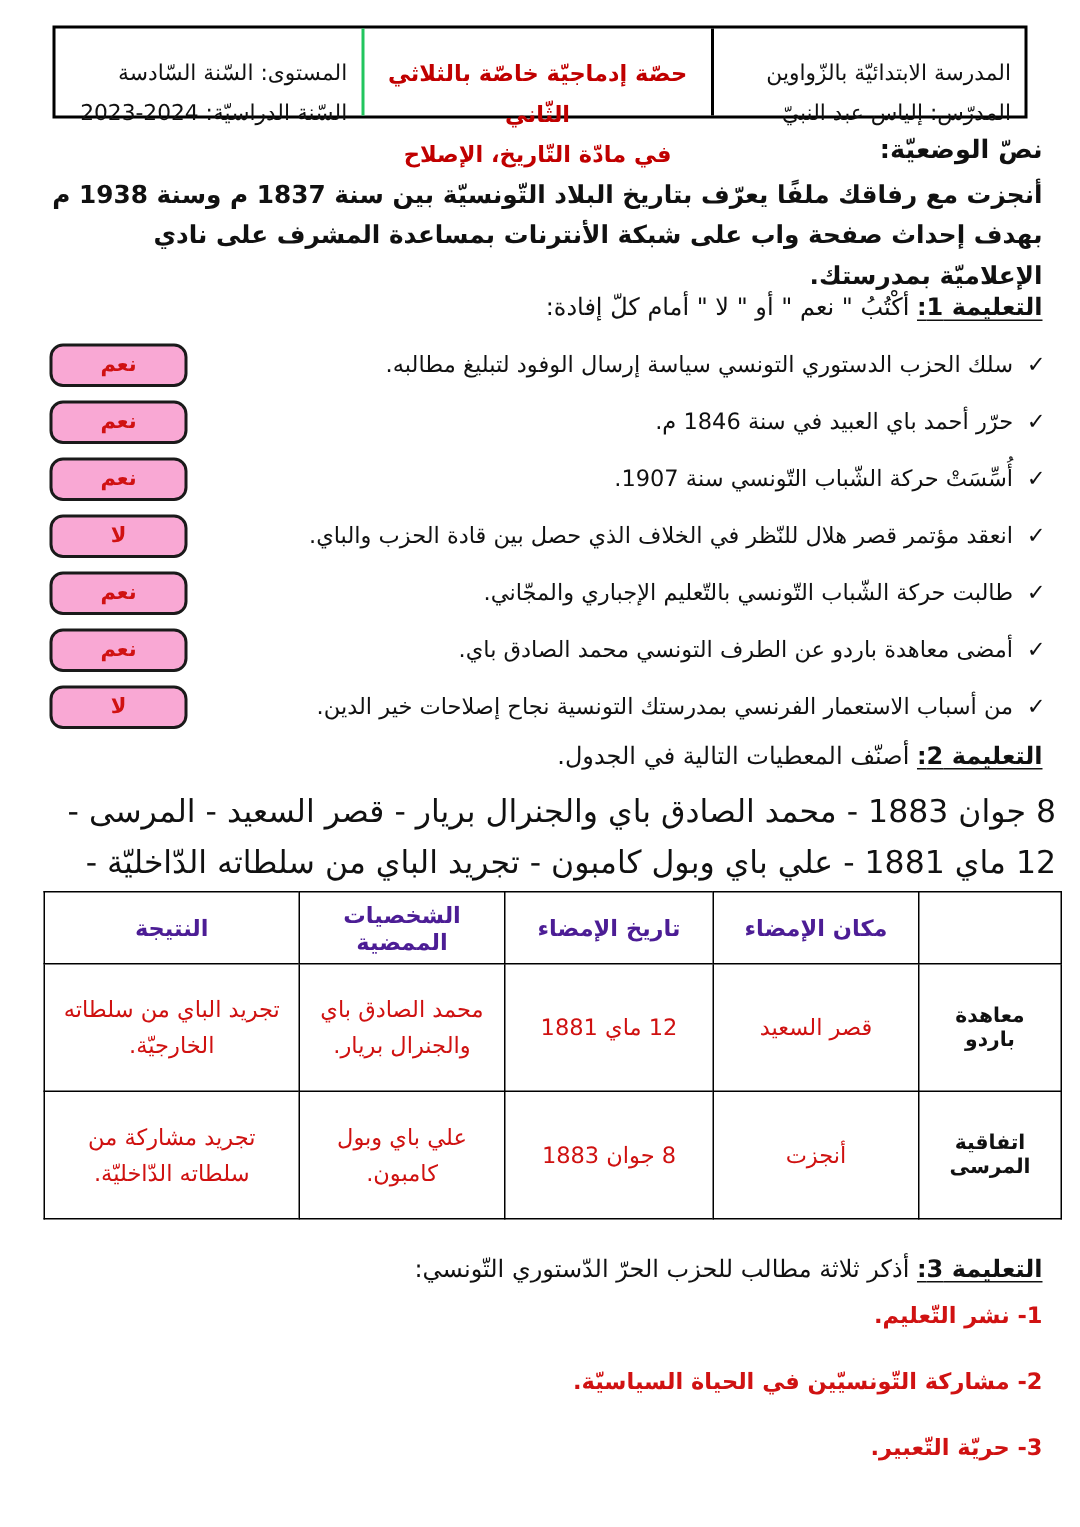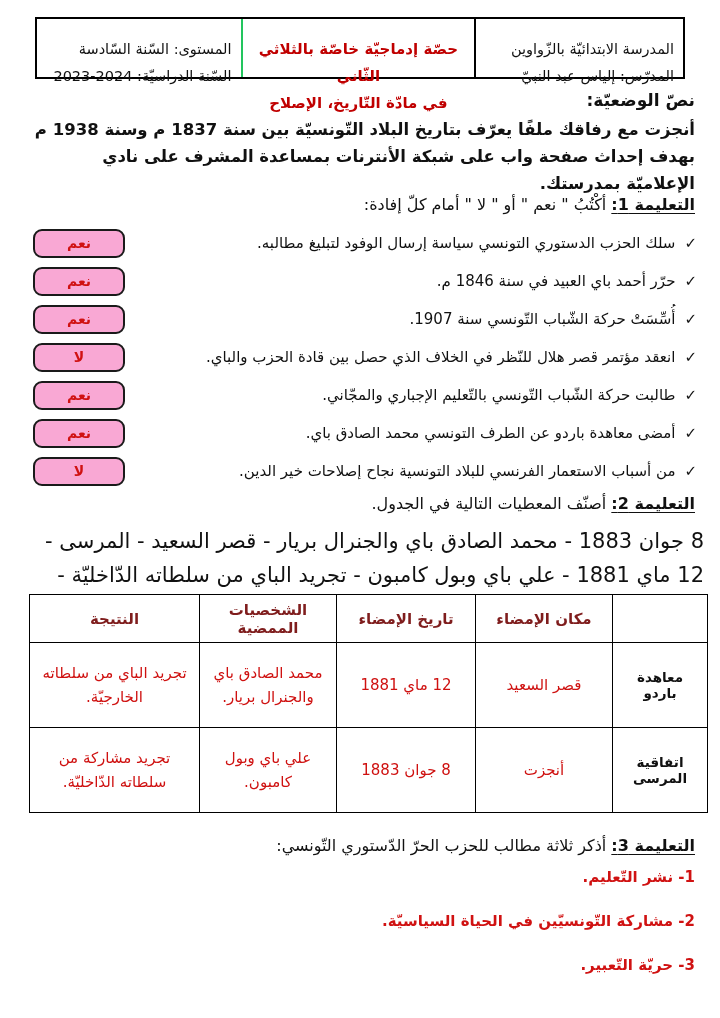--- a/index.html
+++ b/index.html
@@ -35,21 +35,21 @@
     color:#d01212;font-weight:bold;font-size:14px;background:#f9a8d4;
   }
   
   .data-line{position:absolute;top:524px;right:16px;left:16px;font-size:21px;line-height:34px;text-align:right;}
   
   .class-table{
     position:absolute;top:594px;right:12px;
     border-collapse:collapse;table-layout:fixed;background:#fff;
   }
   .class-table td{border:1px solid #000;box-sizing:border-box;padding:2px 6px;vertical-align:middle;text-align:center;}
-  .class-table .hd{font-weight:bold;font-size:15px;height:48px;color:#7f1d1d;}
+  .class-table .hd{font-weight:bold;font-size:15px;height:48px;color:#4c1d95;}
   .class-table .rowhead{font-weight:bold;font-size:13.5px;color:#111;}
   .class-table .red-cell{color:#cf1110;font-size:15px;line-height:24px;height:85px;}
   
   .answers{position:absolute;top:866px;right:25px;left:28px;}
   .answer-line{color:#d01212;font-weight:bold;font-size:15px;line-height:22px;margin-bottom:22px;text-align:right;}
 </style>
 </head>
 <body>
 
 <div class="page">
@@ -116,21 +116,21 @@
     <div class="check-row">
       <div class="item-main">
         <span class="tick">✓</span>
         <span>أمضى معاهدة باردو عن الطرف التونسي محمد الصادق باي.</span>
       </div>
       <div class="answer-box">نعم</div>
     </div>
     <div class="check-row">
       <div class="item-main">
         <span class="tick">✓</span>
-        <span>من أسباب الاستعمار الفرنسي للبلاد التونسية نجاح إصلاحات خير الدين.</span>
+        <span>من أسباب الاستعمار الفرنسي بمدرستك التونسية نجاح إصلاحات خير الدين.</span>
       </div>
       <div class="answer-box">لا</div>
     </div>
   </div>
 
   <div class="inst-line" style="top:494px">
     <span class="inst-label">التعليمة 2:</span>
     <span>أصنّف المعطيات التالية في الجدول.</span>
   </div>
   <div class="data-line">8 جوان 1883 -  محمد الصادق باي والجنرال بريار -  قصر السعيد - المرسى -  12 ماي 1881 - علي باي وبول كامبون - تجريد الباي من سلطاته الدّاخليّة - تجريد الباي من سلطاته الخارجيّة.</div>

